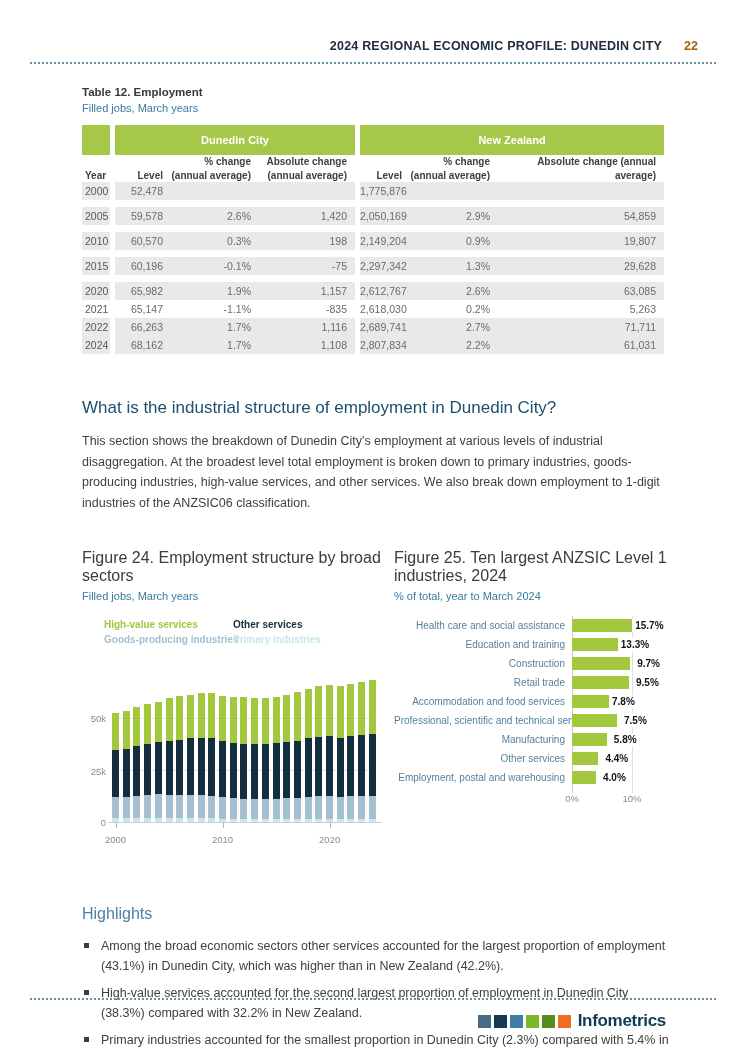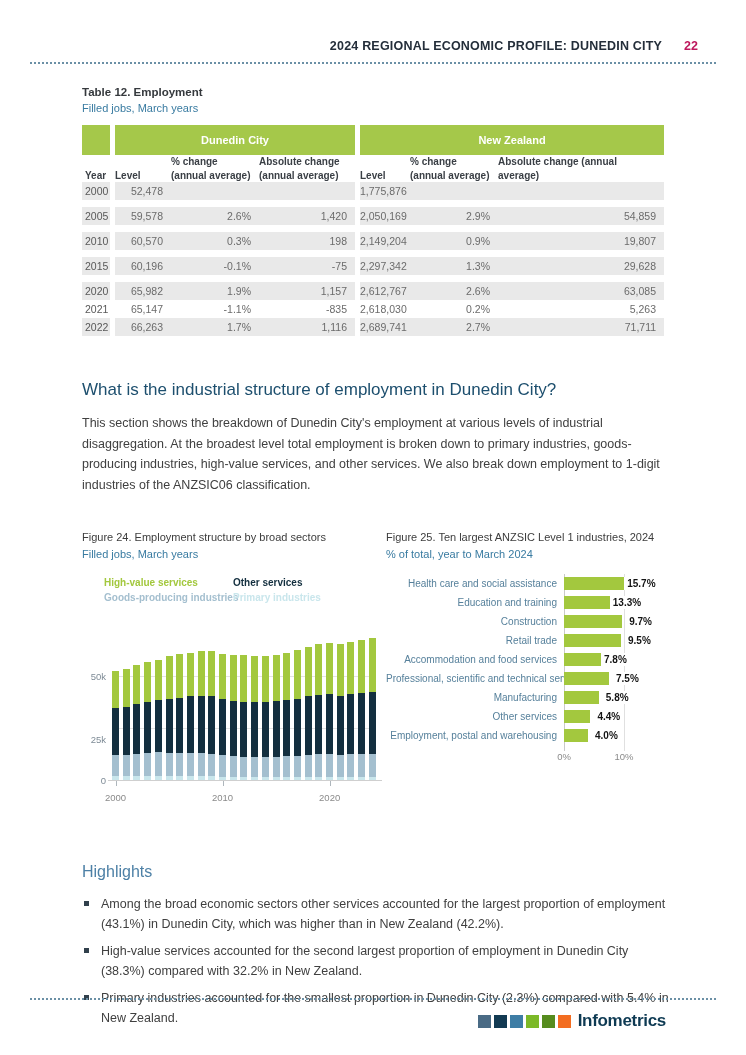--- a/index.html
+++ b/index.html
@@ -3,52 +3,52 @@
 <meta charset="utf-8">
 <style>
   * { margin:0; padding:0; box-sizing:border-box; }
   html,body { background:#ffffff; }
   body { font-family:"Liberation Sans", sans-serif; }
   .page { position:relative; width:746px; height:1055px; margin:0 auto; background:#fff; overflow:hidden; }
 
   
   .hdr { padding:36px 48px 0 0; text-align:right; }
   .hdr-title { font-size:12.5px; font-weight:bold; color:#242e3a; letter-spacing:.2px; }
-  .hdr-page { font-size:12.5px; font-weight:bold; color:#be185d; margin-left:22px; }
+  .hdr-page { font-size:12.5px; font-weight:bold; color:#a16207; margin-left:22px; }
   .dotted { border-top:2px dotted #6b90a6; margin:8px 30px 0 30px; height:0; }
 
   .content { padding:0 82px; }
 
   
   .tbl-caption { margin-top:22px; font-size:11.5px; font-weight:600; color:#35393d; }
   .tbl-sub { margin-top:4px; font-size:11px; color:#397ba1; }
 
   
   table.emp { border-collapse:collapse; width:582px; margin-top:11px; table-layout:fixed; font-size:10.5px; }
   table.emp td, table.emp th { padding:0 8px 0 0; }
   .band td { height:30px; }
   .band .green { background:#a5c84a; color:#ffffff; font-size:11px; font-weight:bold; text-align:center; padding:0; }
   .gutcol { width:5px; }
-  .colhead th { font-size:10px; font-weight:bold; color:#3a3f45; vertical-align:bottom; text-align:left; padding-top:7px; padding-bottom:6px; line-height:1.35; }
+  .colhead th { font-size:10px; font-weight:bold; color:#3a3f45; vertical-align:bottom; text-align:right; padding-top:7px; padding-bottom:6px; line-height:1.35; }
   .colhead th.yr { text-align:left; padding-left:3px; }
   tr.datarow td { height:18px; color:#6b6b6b; text-align:right; }
   tr.datarow td.yr { text-align:left; padding-left:3px; color:#585858; }
   tr.datarow.shaded td { background:#e9e9e9; }
   tr.datarow td.gut { background:#ffffff !important; padding:0; }
   tr.spacer td { height:7px; background:#fff; }
 
   
   .sec-heading { margin-top:44px; font-size:17px; font-weight:500; color:#1d4f6e; }
   .sec-para { margin-top:13px; width:582px; font-size:12.5px; line-height:1.64; color:#404040; }
 
   
   .figs { display:flex; margin-top:36px; }
   .figL { width:302px; flex:none; }
-  .figR { width:316px; flex:none; margin-left:2px; }
-  .fig-title { font-size:11px; font-weight:500; color:#3c3c3c; }
+  .figR { width:316px; flex:none; margin-left:10px; }
+  .fig-title { font-size:16px; font-weight:500; color:#3c3c3c; }
   .fig-sub { margin-top:5px; font-size:11px; color:#397ba1; }
 
   
   .legend { display:flex; margin:15px 0 16px 22px; }
   .legcol { width:129px; }
   .legitem { font-size:10px; font-weight:600; line-height:15px; white-space:nowrap; }
 
   
   .f24wrap { position:relative; margin-top:6px; height:196px; }
   .f24plot { position:absolute; left:30px; top:10px; width:264px; height:150px; }
@@ -216,20 +216,31 @@
             <td class="yr">2022</td>
             <td class="gut"></td>
             <td>66,263</td>
             <td>1.7%</td>
             <td>1,116</td>
             <td class="gut"></td>
             <td>2,689,741</td>
             <td>2.7%</td>
             <td>71,711</td>
           </tr>
+          <tr class="datarow shaded">
+            <td class="yr">2024</td>
+            <td class="gut"></td>
+            <td>68,162</td>
+            <td>1.7%</td>
+            <td>1,108</td>
+            <td class="gut"></td>
+            <td>2,807,834</td>
+            <td>2.2%</td>
+            <td>61,031</td>
+          </tr>
         </tbody>
     </table>
 
     <div class="sec-heading">What is the industrial structure of employment in Dunedin City?</div>
     <div class="sec-para">This section shows the breakdown of Dunedin City's employment at various levels of industrial disaggregation. At the broadest level total employment is broken down to primary industries, goods-producing industries, high-value services, and other services. We also break down employment to 1-digit industries of the ANZSIC06 classification.</div>
 
     <div class="figs">
 
       <div class="figL">
         <div class="fig-title">Figure 24. Employment structure by broad sectors</div>
@@ -241,21 +252,21 @@
             </div>
             <div class="legcol">
               <div class="legitem" style="color: rgb(19, 47, 63);">Other services</div>
               <div class="legitem" style="color: rgb(201, 230, 236);">Primary industries</div>
             </div>
           </div>
         <div class="f24wrap">
           <div class="f24plot">
               <div class="ylab" style="bottom: -5px;">0</div>
               <div class="f24grid" style="bottom: 52.0833px;"></div>
-              <div class="ylab" style="bottom: 36px;">25k</div>
+              <div class="ylab" style="bottom: 46px;">25k</div>
               <div class="f24grid" style="bottom: 104.167px;"></div>
               <div class="ylab" style="bottom: 99.1667px;">50k</div>
               <div class="f24base"></div>
               <div class="f24bars">
                 <div class="f24bar">
                   <div class="f24seg" style="height: 3.54167px; background: rgb(201, 230, 236);"></div>
                   <div class="f24seg" style="height: 21.4583px; background: rgb(164, 191, 207);"></div>
                   <div class="f24seg" style="height: 46.6667px; background: rgb(19, 47, 63);"></div>
                   <div class="f24seg" style="height: 37.7083px; background: rgb(163, 200, 62);"></div>
                 </div>

